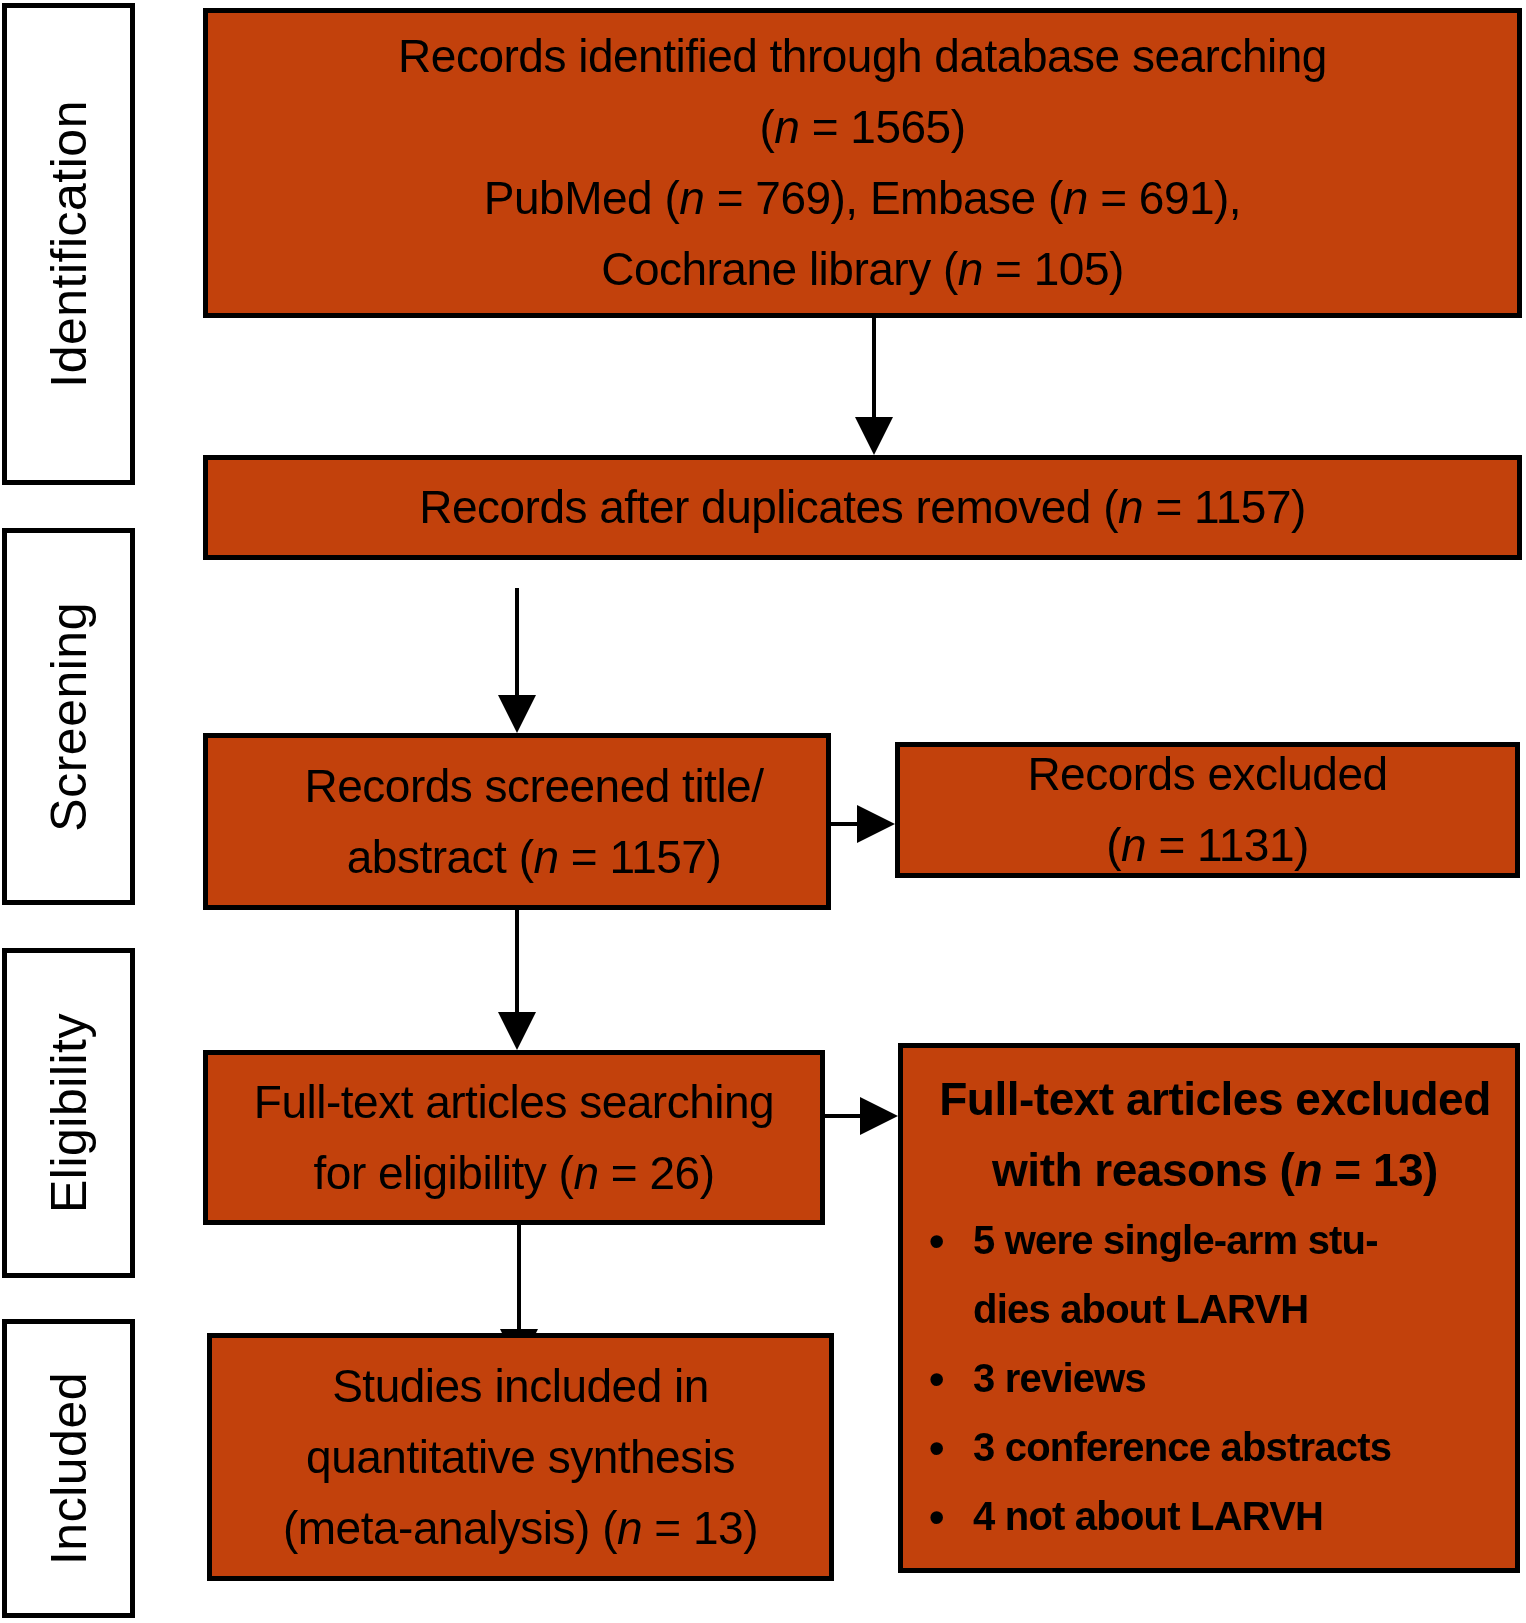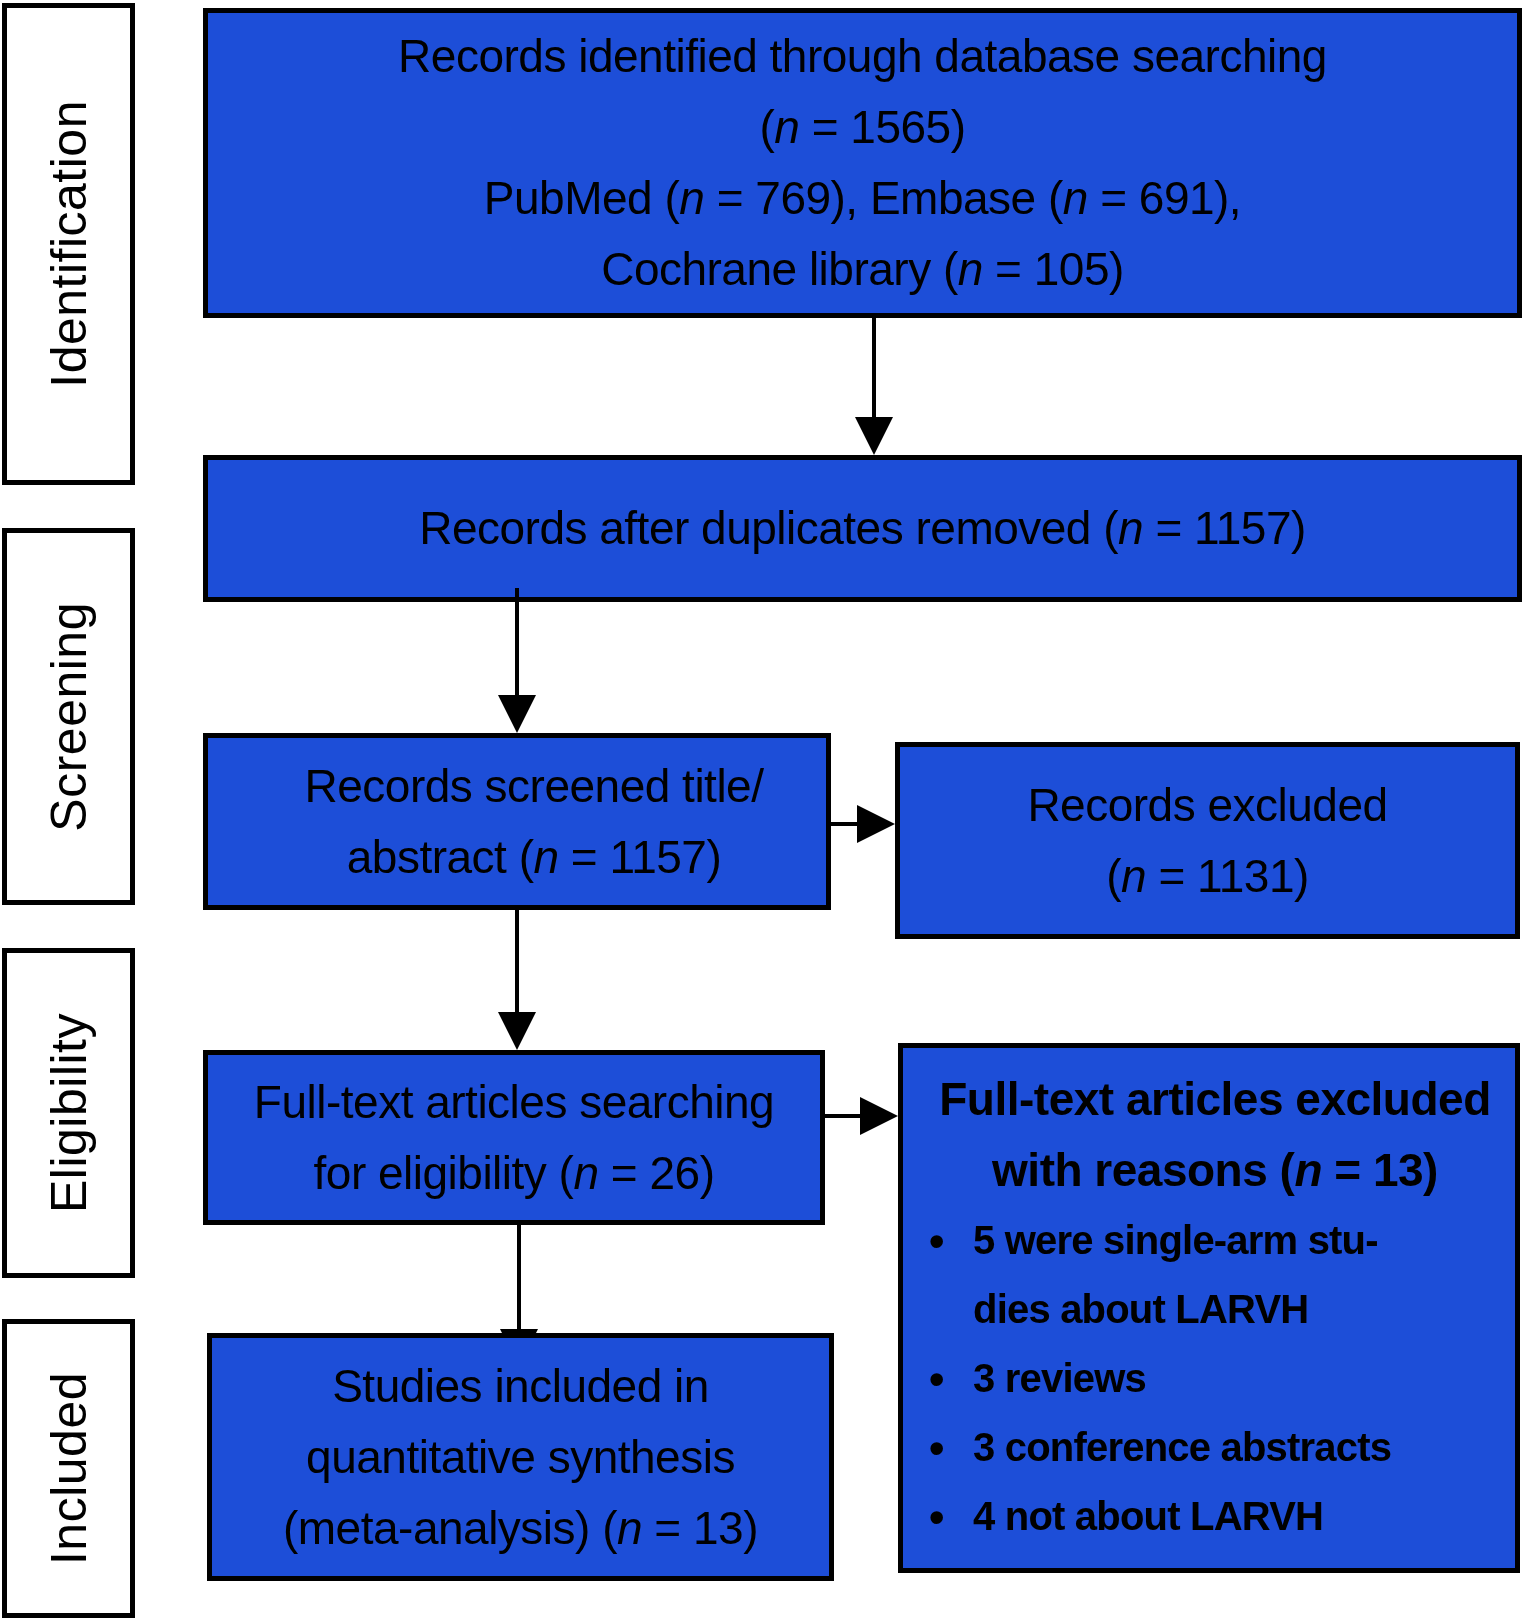--- a/index.html
+++ b/index.html
@@ -10,21 +10,21 @@
     background: #ffffff;
     font-family: "Liberation Sans", "DejaVu Sans", sans-serif;
     color: #000000;
     overflow: hidden;
   }
 
   
   .fbox {
     position: absolute;
     border: 5px solid #000;
-    background: #1d4ed8;
+    background: #c2410c;
     box-sizing: border-box;
     display: flex;
     flex-direction: column;
     justify-content: center;
     align-items: center;
     text-align: center;
   }
   .box-line {
     font-size: 46px;
     line-height: 71px;
@@ -127,32 +127,32 @@
 
   <div class="fbox" style="left:203px;top:8px;width:1319px;height:310px;">
     <div class="box-line">Records identified through database searching</div>
     <div class="box-line">(<i>n</i> = 1565)</div>
     <div class="box-line">PubMed (<i>n</i> = 769), Embase (<i>n</i> = 691),</div>
     <div class="box-line">Cochrane library (<i>n</i> = 105)</div>
   </div>
 
   <div class="varrow" style="left:855px;top:318px;height:137px;"></div>
 
-  <div class="fbox" style="left:203px;top:455px;width:1319px;height:147px;">
+  <div class="fbox" style="left:203px;top:455px;width:1319px;height:105px;">
     <div class="box-line">Records after duplicates removed (<i>n</i> = 1157)</div>
   </div>
 
   <div class="varrow" style="left:498px;top:588px;height:145px;"></div>
 
   <div class="fbox" style="left:203px;top:733px;width:628px;height:177px;padding-left:34px;">
     <div class="box-line">Records screened title/</div>
     <div class="box-line">abstract (<i>n</i> = 1157)</div>
   </div>
   <div class="harrow" style="left:831px;top:805px;width:64px;"></div>
-  <div class="fbox" style="left:895px;top:742px;width:625px;height:197px;">
+  <div class="fbox" style="left:895px;top:742px;width:625px;height:136px;">
     <div class="box-line">Records excluded</div>
     <div class="box-line">(<i>n</i> = 1131)</div>
   </div>
 
   <div class="varrow" style="left:498px;top:910px;height:140px;"></div>
 
   <div class="fbox" style="left:203px;top:1050px;width:622px;height:175px;">
     <div class="box-line">Full-text articles searching</div>
     <div class="box-line">for eligibility (<i>n</i> = 26)</div>
   </div>

